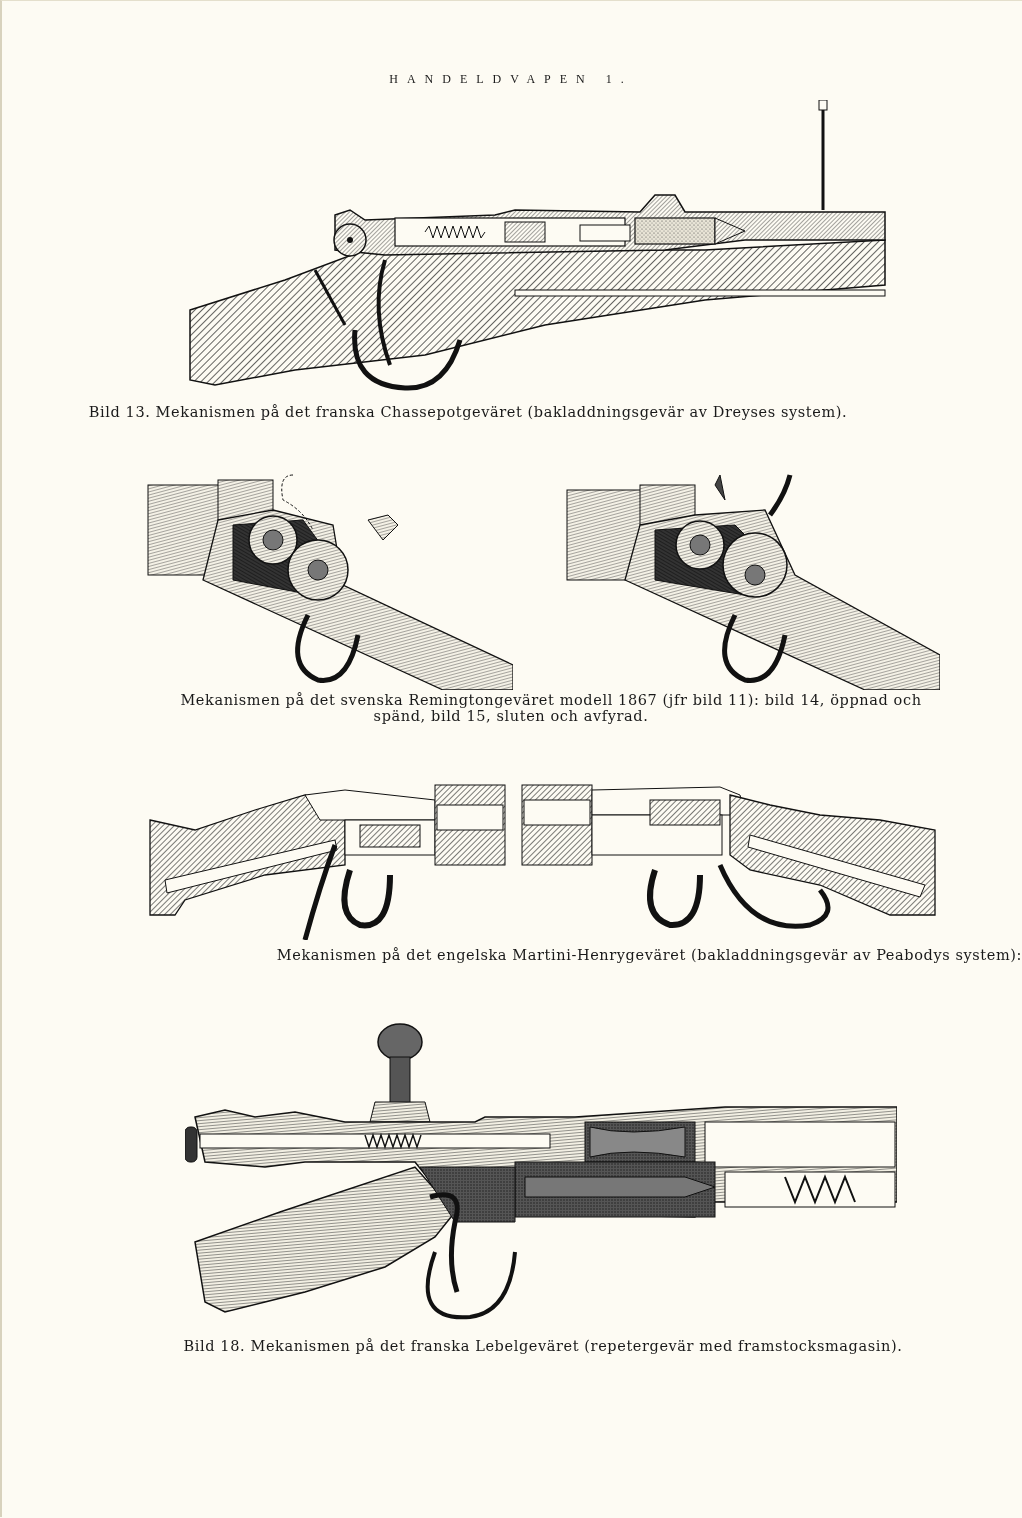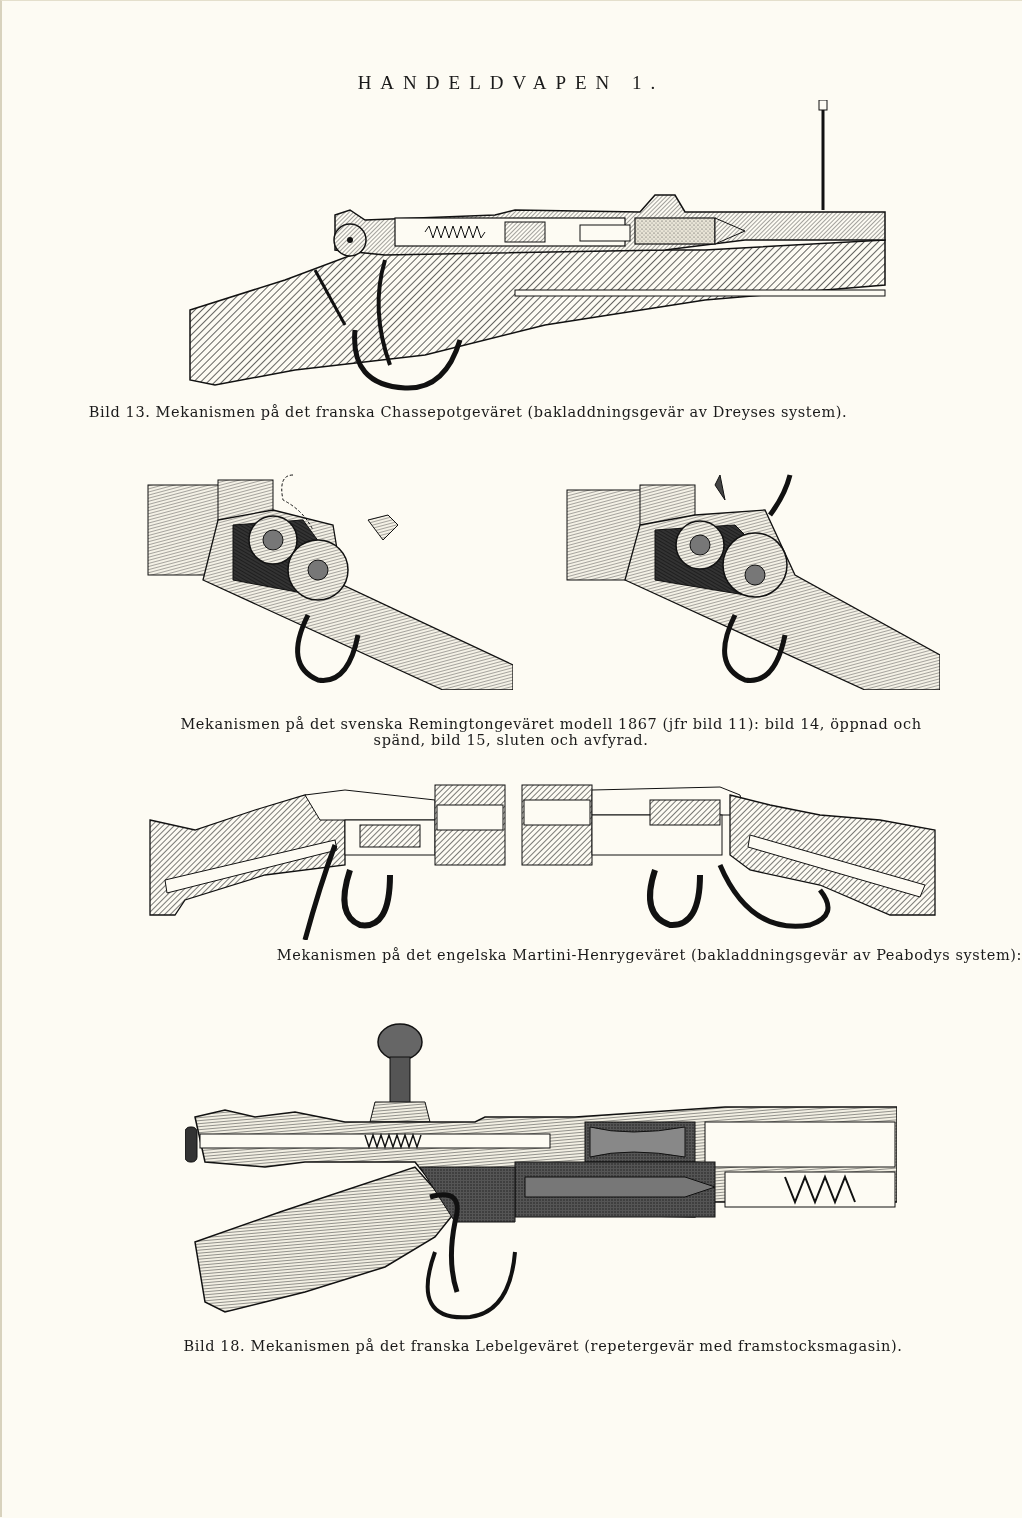--- a/index.html
+++ b/index.html
@@ -10,21 +10,21 @@
     overflow: hidden;
     font-family: "DejaVu Serif", "Liberation Serif", serif;
     color: #1a1a1a;
   }
   .page-edge {
     position: absolute; left: 0; top: 0; width: 1020px; height: 1516px;
     border-left: 2px solid #d8d2bd; border-top: 1px solid #e4dfcc;
   }
   .heading {
     position: absolute; left: 0; width: 1022px; top: 72px;
-    text-align: center; font-size: 19px; letter-spacing: 9px;
+    text-align: center; font-size: 12px; letter-spacing: 9px;
     font-family: "Liberation Serif", serif;
   }
   .caption {
     position: absolute; font-size: 14.5px; letter-spacing: 0.6px;
     line-height: 16px; font-family: "DejaVu Serif", serif;
     text-align: center; white-space: nowrap;
   }
   .fig { position: absolute; }
   .fig svg { display: block; width: 100%; height: 100%; }
 </style>
@@ -127,21 +127,21 @@
     <circle cx="135" cy="80" r="24" fill="url(#rh2)" stroke="#111" stroke-width="1.5"></circle>
     <circle cx="135" cy="80" r="10" fill="#777" stroke="#111"></circle>
     <circle cx="190" cy="100" r="32" fill="url(#rh2)" stroke="#111" stroke-width="1.5"></circle>
     <circle cx="190" cy="110" r="10" fill="#777" stroke="#111"></circle>
     <path d="M150 20 l5 -10 l5 25 z" fill="#444" stroke="#111"></path>
     <path d="M225 10 q-5 20 -20 40" fill="none" stroke="#111" stroke-width="5"></path>
     <path d="M170 150 Q145 200 180 215 Q210 220 220 170" fill="none" stroke="#111" stroke-width="5"></path>
   </svg>
 </div>
 <div class="caption" style="left:0; width:1022px; top:692px;">
-  <div style="padding-left:80px;margin-top:24px;">Mekanismen på det svenska Remingtongeväret modell 1867 (jfr bild 11): bild 14, öppnad och</div>
+  <div style="padding-left:80px;">Mekanismen på det svenska Remingtongeväret modell 1867 (jfr bild 11): bild 14, öppnad och</div>
   <div style="padding-left:0px;">spänd, bild 15, sluten och avfyrad.</div>
 </div>
 
 <div class="fig" style="left:145px; top:775px; width:370px; height:165px;">
   <svg viewBox="0 0 370 165">
     <defs>
       <pattern id="mh" width="4" height="4" patternUnits="userSpaceOnUse" patternTransform="rotate(45)">
         <rect width="4" height="4" fill="#fdfbf3"></rect>
           <line x1="0" y1="0" x2="0" y2="4" stroke="#222" stroke-width="1.2"></line>
       </pattern>

